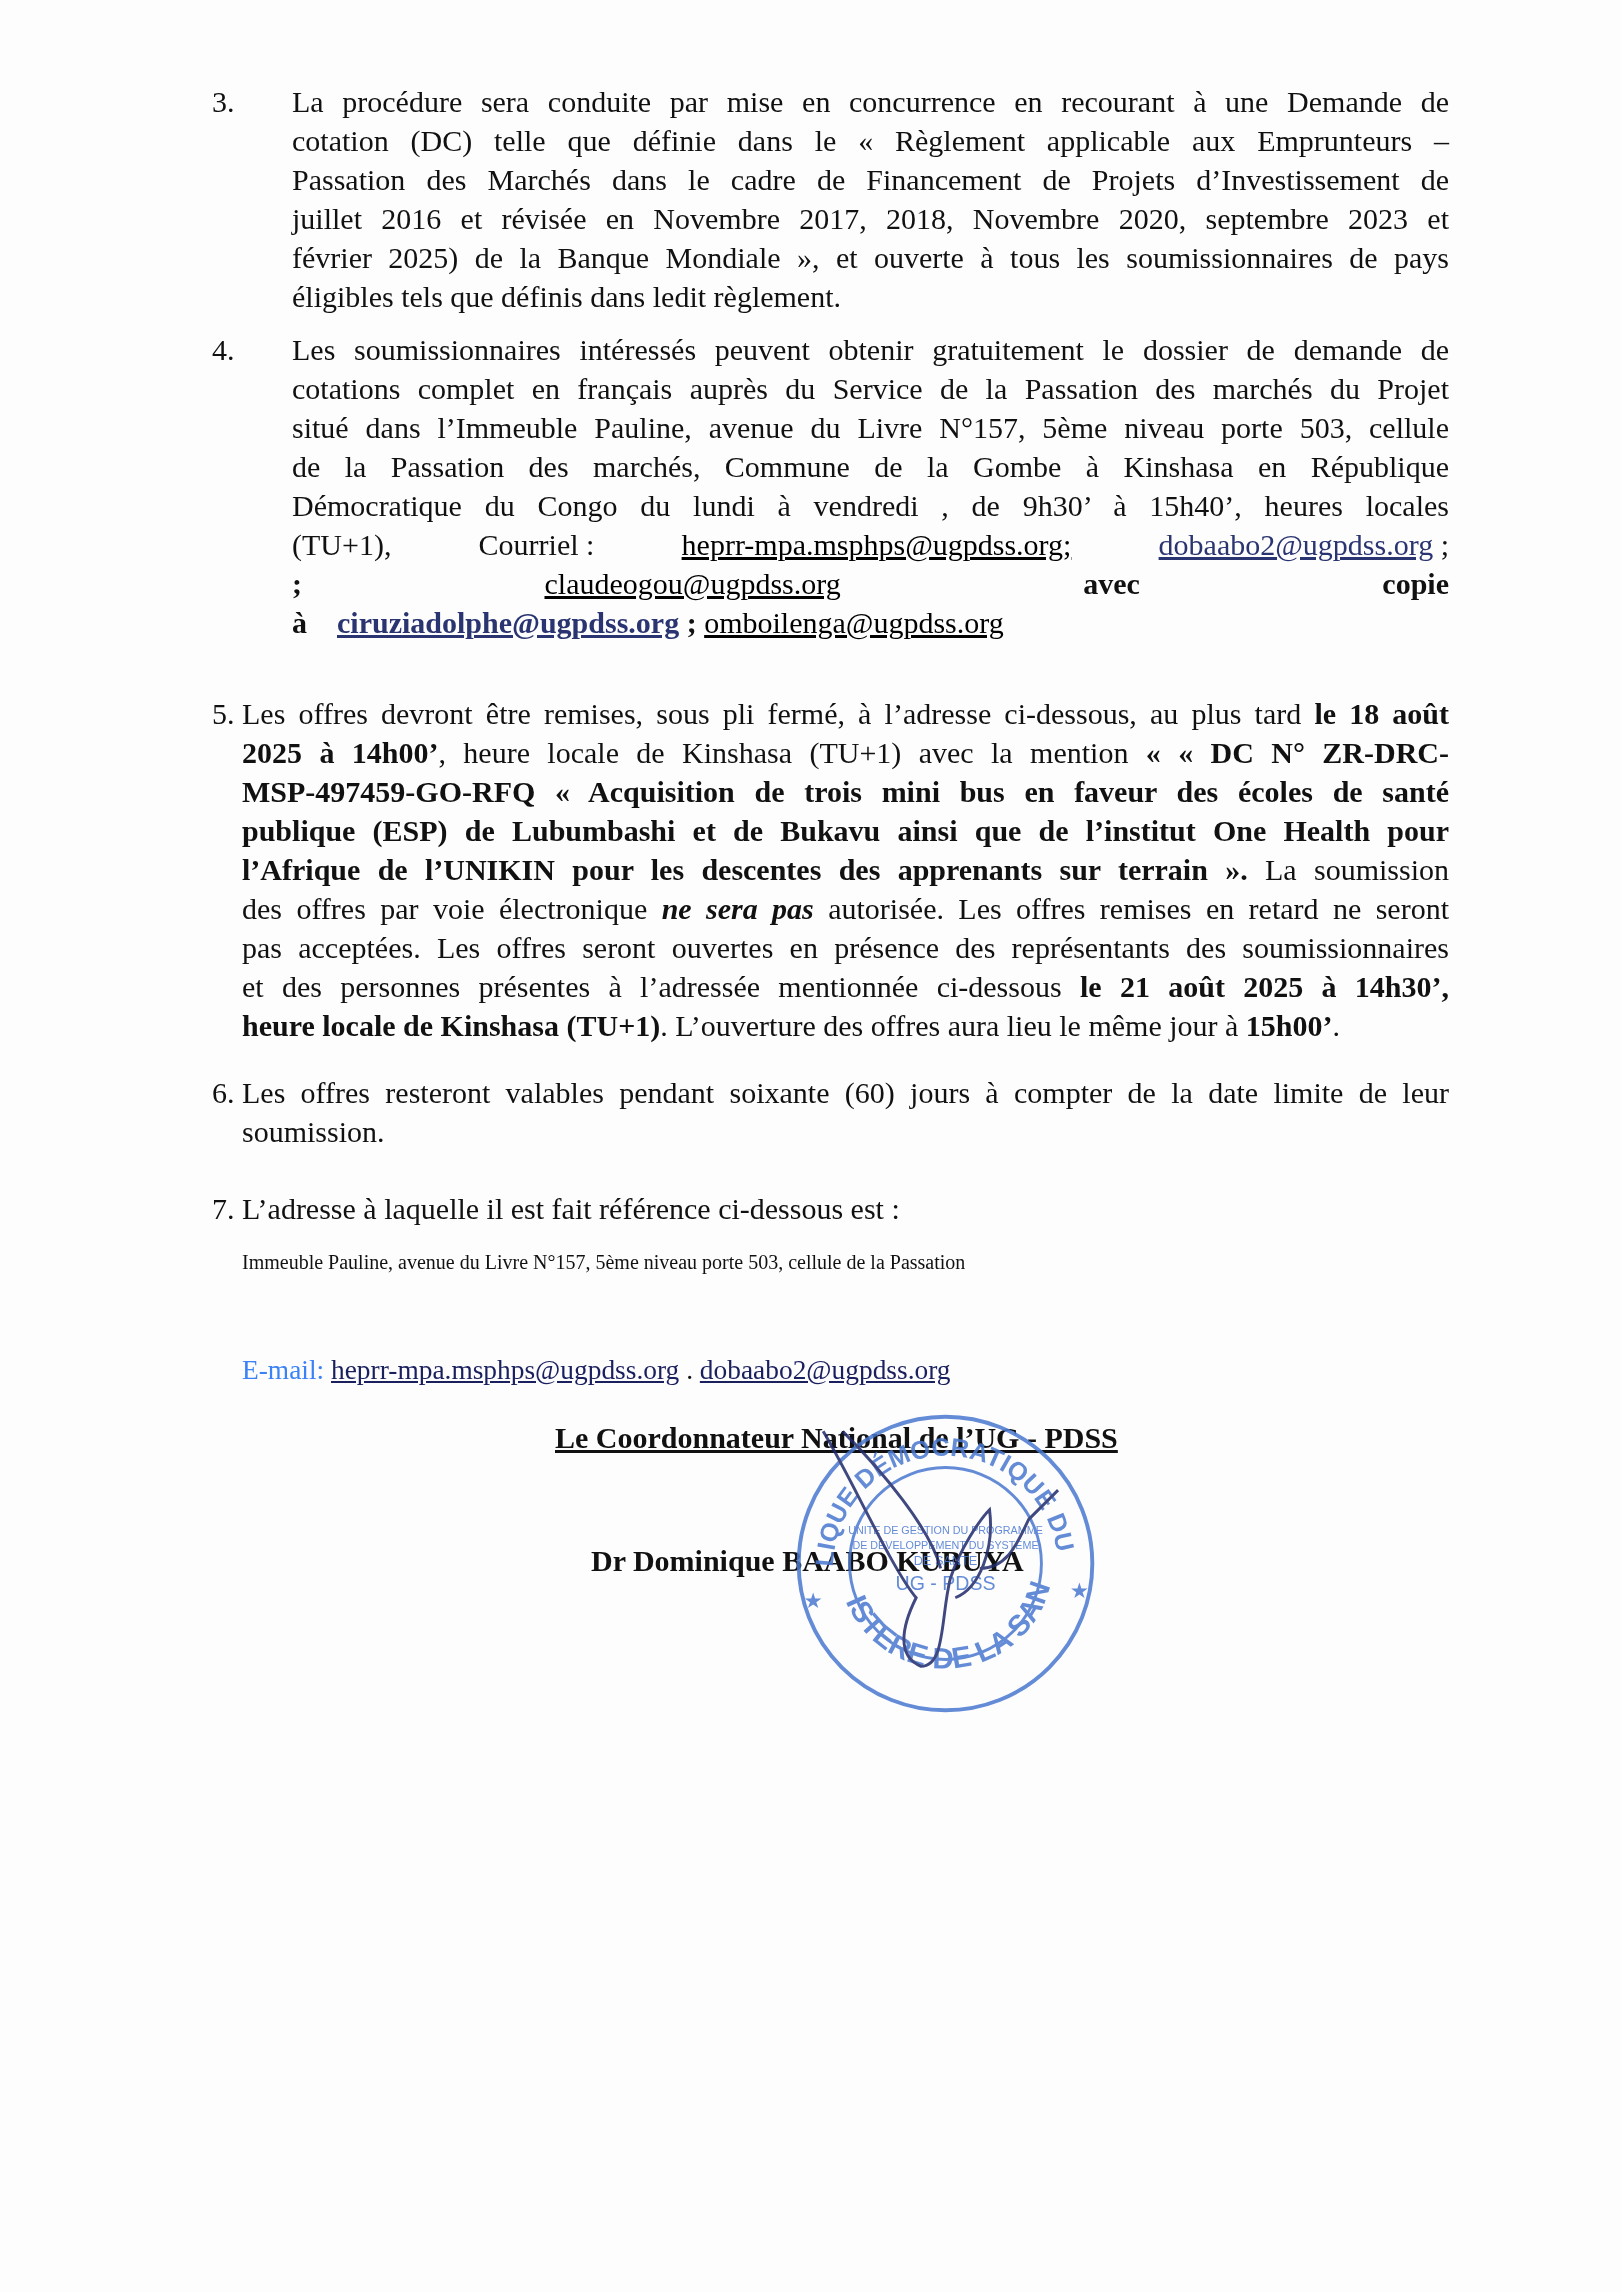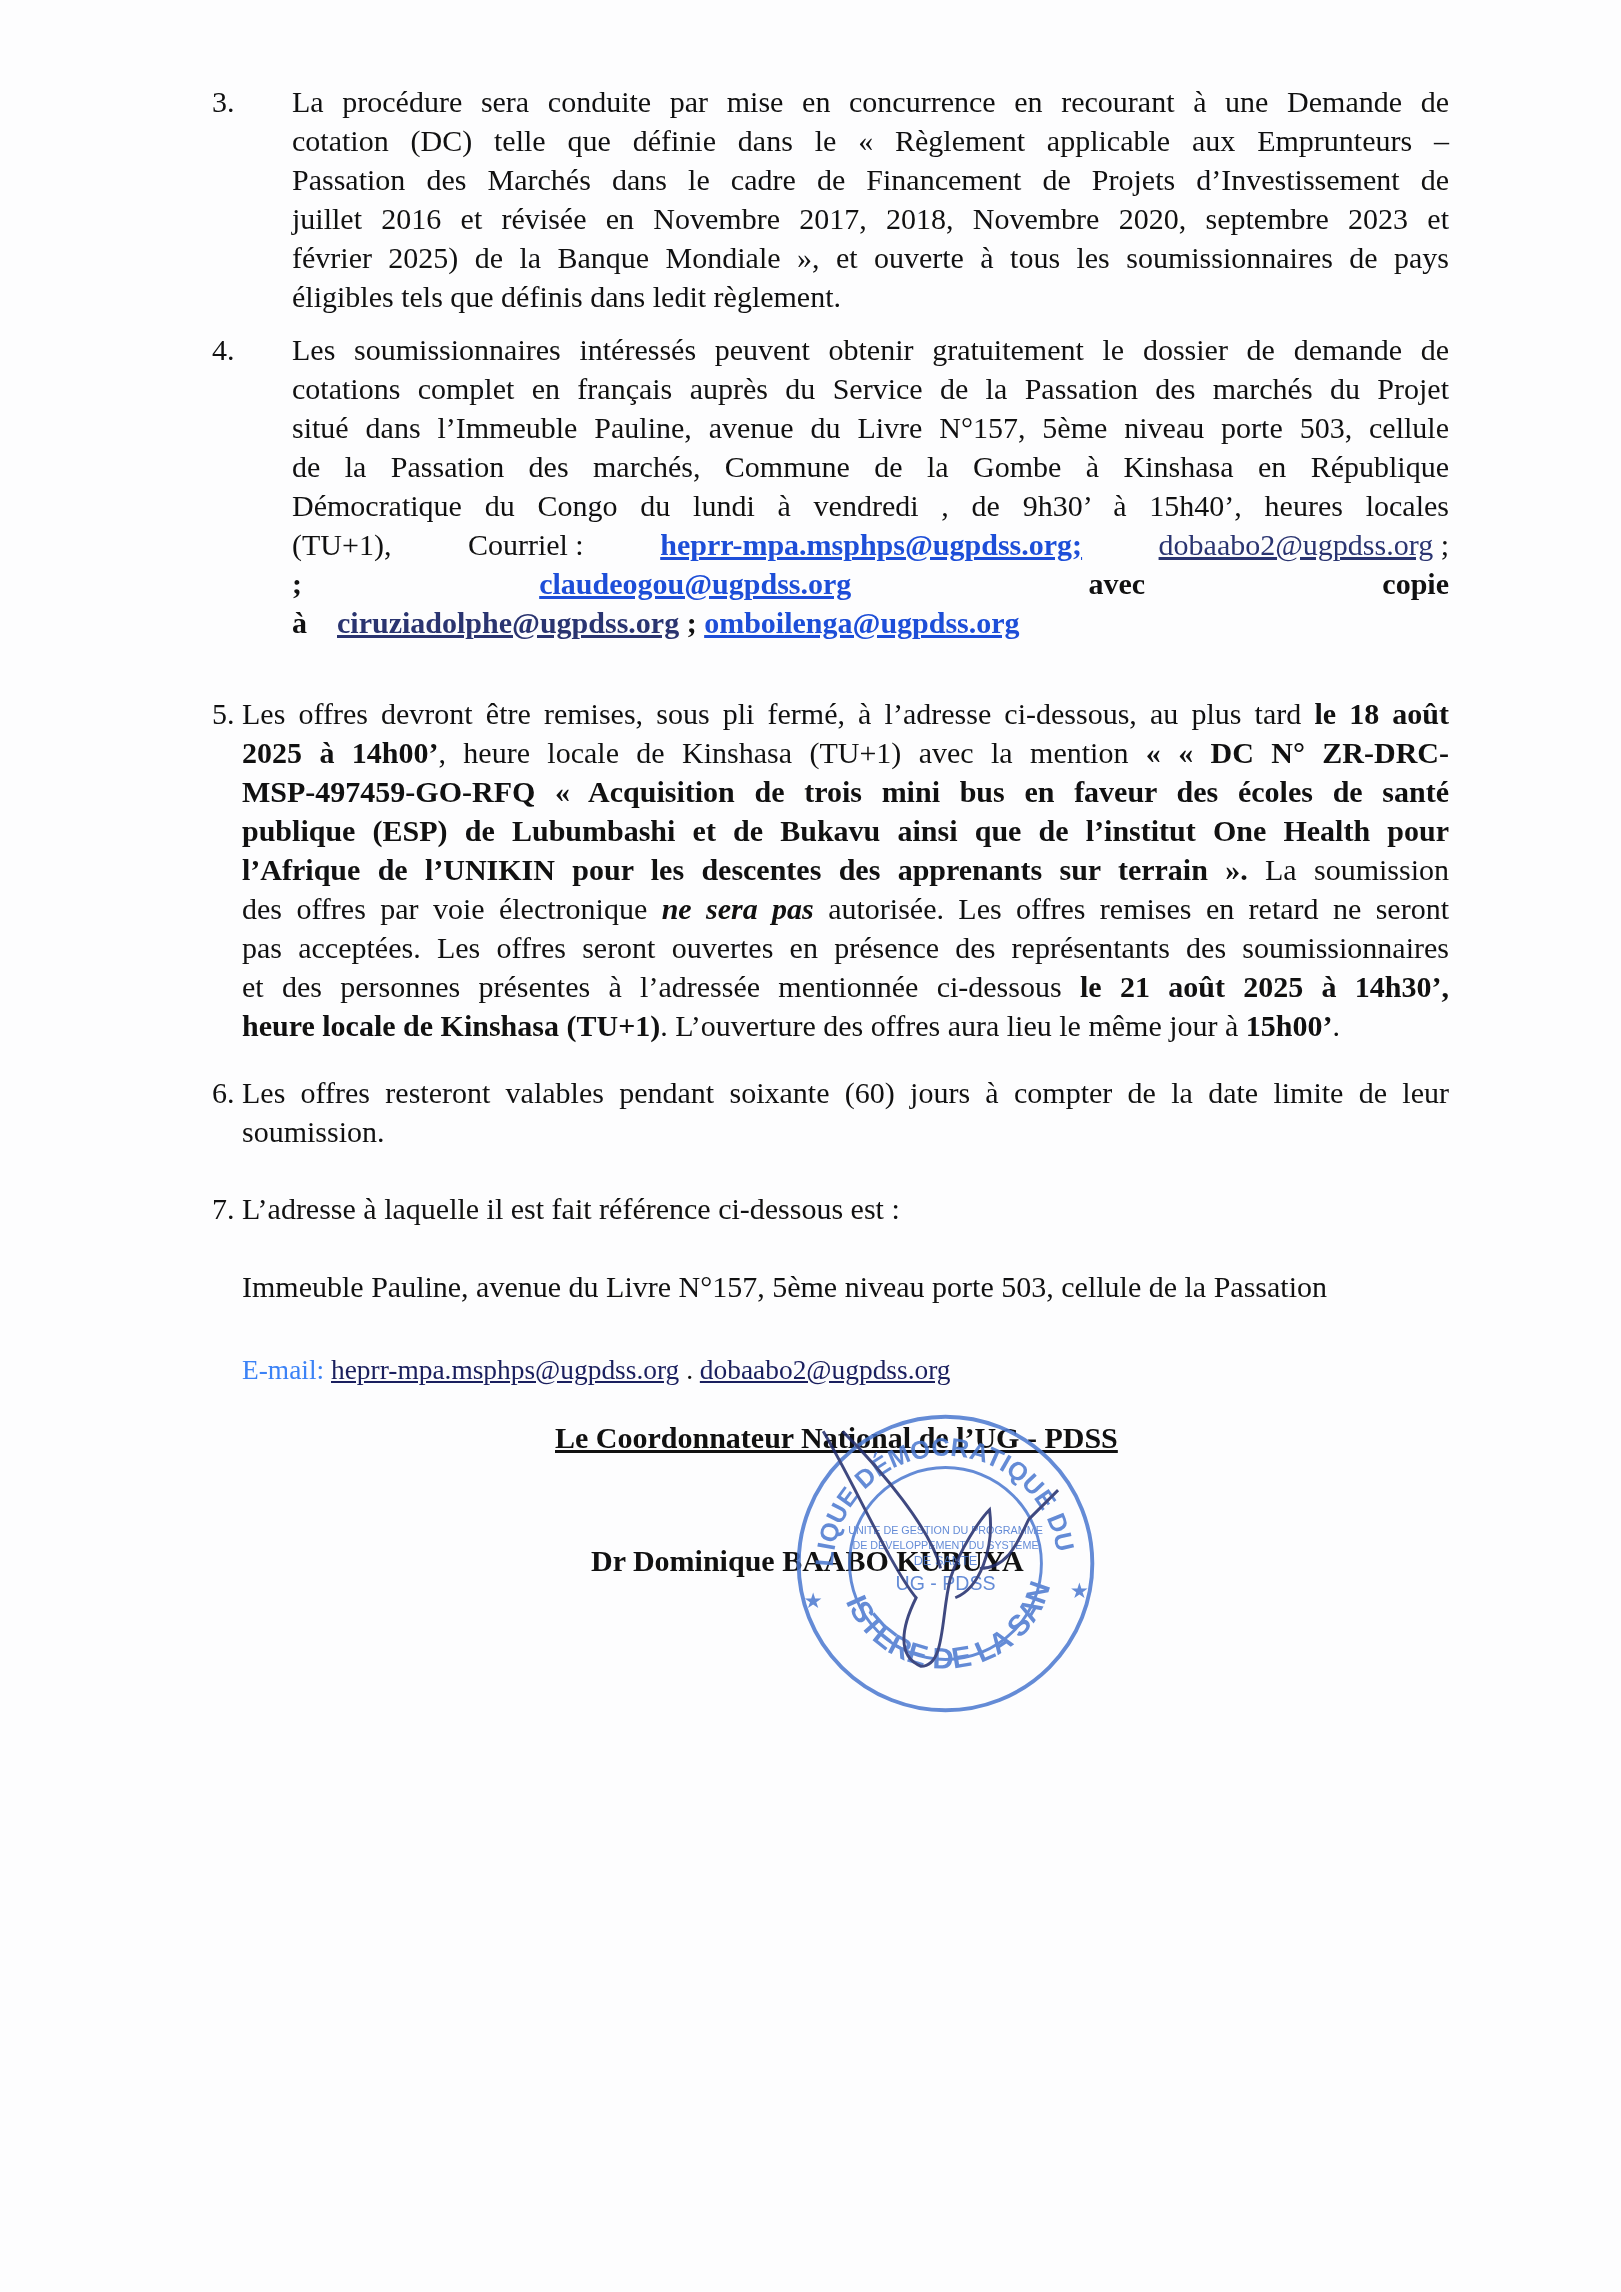--- a/index.html
+++ b/index.html
@@ -11,25 +11,25 @@
   .para .body { display: block; }
   .p3 { left: 212px; top: 82px; width: 1237px; }
   .p3 .num, .p4 .num { left: 0; }
   .p3 .body, .p4 .body { margin-left: 80px; }
   .p4 { left: 212px; top: 330px; width: 1237px; }
   .p5 { left: 212px; top: 694px; width: 1237px; }
   .p5 .num, .p6 .num, .p7 .num { left: 0; }
   .p5 .body, .p6 .body, .p7 .body { margin-left: 30px; }
   .p6 { left: 212px; top: 1073px; width: 1237px; }
   .p7 { left: 212px; top: 1189px; width: 1237px; }
-  .addr { position: absolute; left: 242px; top: 1243px; width: 1206px; font-size: 30px; line-height: 39px; margin-top: 24px; }
+  .addr { position: absolute; left: 242px; top: 1243px; width: 1206px; font-size: 20px; line-height: 39px; }
   .email-line { position: absolute; left: 242px; top: 1353px; font-size: 27.4px; line-height: 35px; }
   .email-label { color: #3b82f6; }
   .mail-link { color: #1a1f5e; text-decoration: underline; }
-  .mail-link.bold { font-weight: bold; color: #1d4ed8; }
+  .mail-link.bold { font-weight: normal; color: #000000; }
   .mail-link.light { color: #2a3470; }
   b, .bold { font-weight: bold; }
   .line { display: block; text-align: justify; text-align-last: justify; }
   .line.last { text-align-last: left; }
   .spread { display: flex; justify-content: space-between; }
   .sig-title { position: absolute; left: 509px; top: 1418px; font-size: 30px; font-weight: bold; text-decoration: underline; line-height: 39px; margin-left: 46px; }
   .sig-name { position: absolute; left: 591px; top: 1541px; font-size: 30px; font-weight: bold; line-height: 39px; }
   .stamp { position: absolute; left: 784px; top: 1402px; width: 323px; height: 323px; opacity: 0.85; }
 </style>
 </head>

